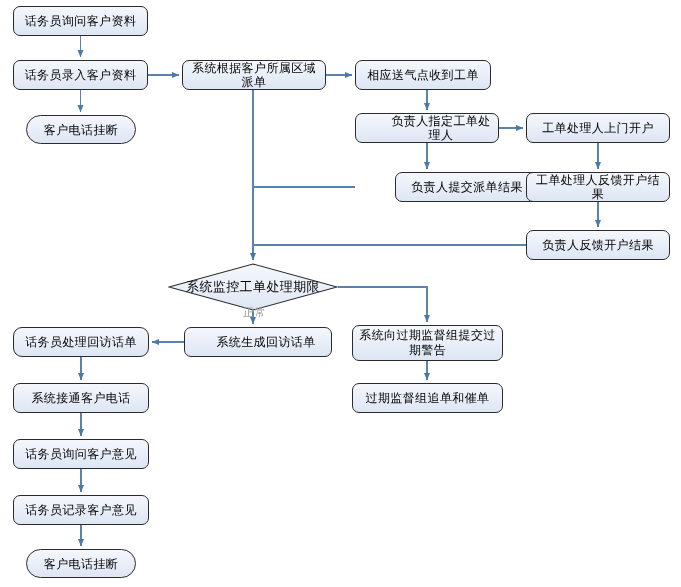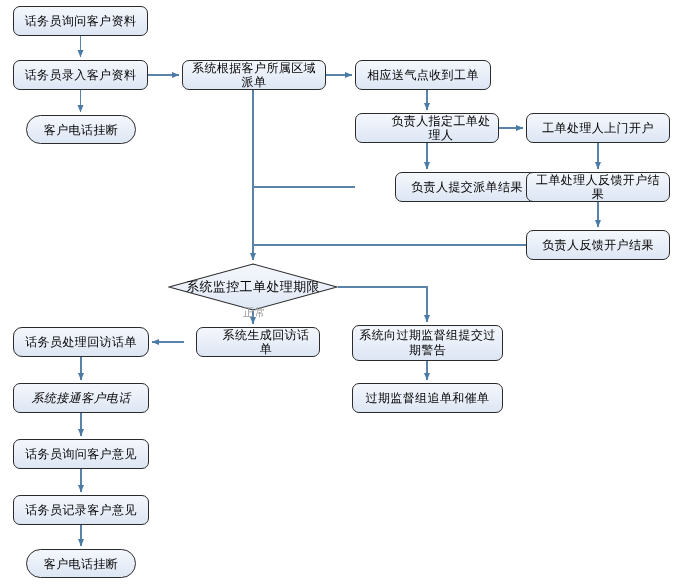--- a/index.html
+++ b/index.html
@@ -177,29 +177,29 @@
           <stop offset="0%" stop-color="#f4f7fc"></stop>
           <stop offset="60%" stop-color="#e8eef8"></stop>
           <stop offset="100%" stop-color="#dde6f4"></stop>
         </linearGradient>
       </defs>
       <polygon points="85,1 169,24 85,47 1,24" fill="url(#dgrad)" stroke="#2b2b2b" stroke-width="1.1"></polygon>
     </svg>
     <span class="diamond-label">系统监控工单处理期限</span>
   </div>
 
-  <div class="node" style="left:196px;top:327px;width:124px;height:30px;padding-left:20px;">
+  <div class="node" style="left:184px;top:327px;width:148px;height:30px;padding-left:20px;">
     <span>系统生成回访话单</span>
   </div>
 
   <div class="node" style="left:13px;top:327px;width:136px;height:30px;border-radius:9px;">
     <span>话务员处理回访话单</span>
   </div>
 
-  <div class="node" style="left:13px;top:383px;width:136px;height:30px;font-style:italic;">
+  <div class="node" style="left:13px;top:383px;width:136px;height:30px;">
     <span>系统接通客户电话</span>
   </div>
 
   <div class="node" style="left:13px;top:439px;width:136px;height:30px;">
     <span>话务员询问客户意见</span>
   </div>
 
   <div class="node" style="left:13px;top:495px;width:136px;height:30px;">
     <span>话务员记录客户意见</span>
   </div>

